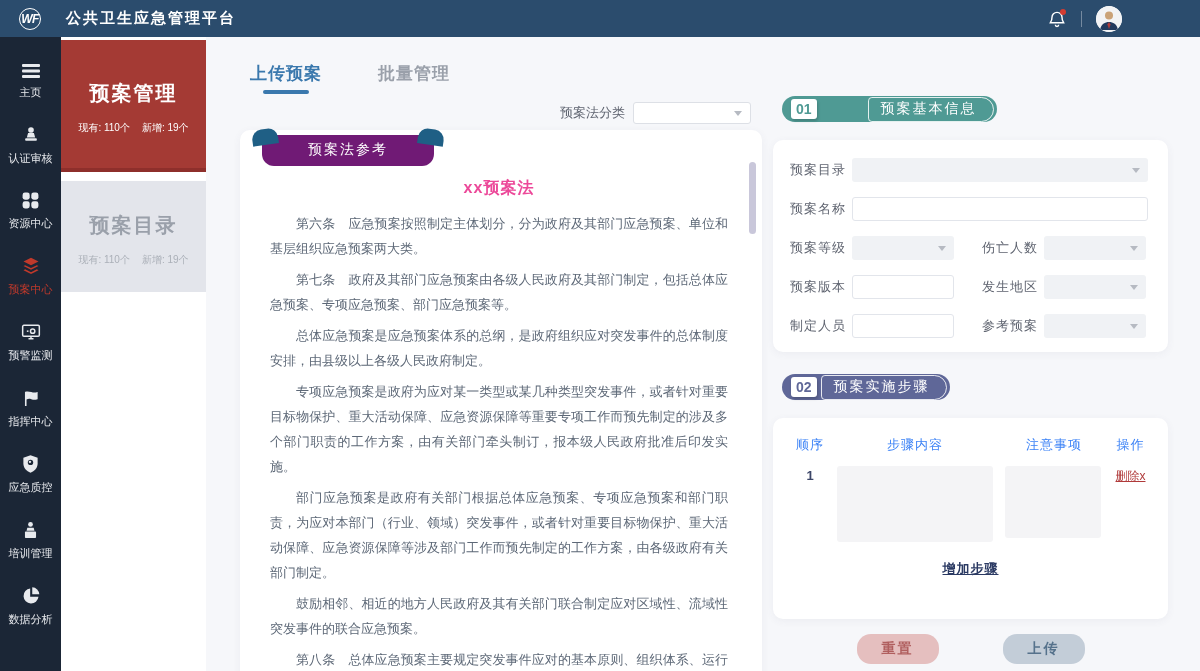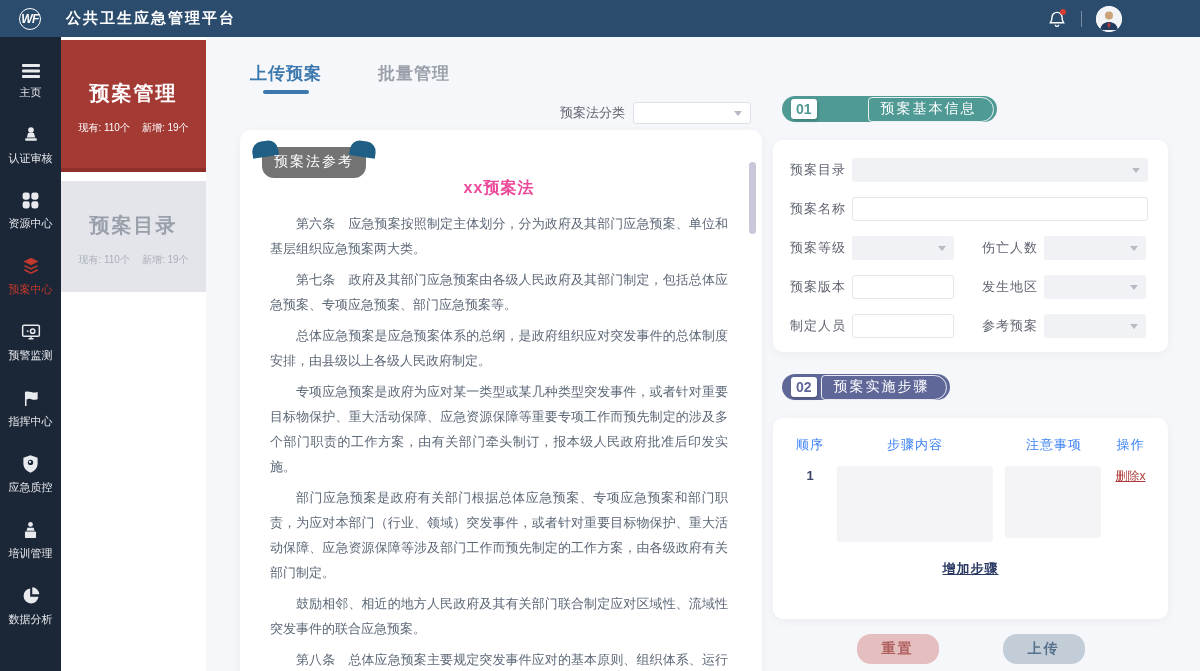--- a/index.html
+++ b/index.html
@@ -37,21 +37,21 @@
   .tab { font-size:17px; font-weight:bold; color:#9aa0aa; cursor:pointer; padding-bottom:9px; position:relative; letter-spacing:1px; }
   .tab.active { color:#3a78ad; }
   .tab.active::after { content:""; position:absolute; left:50%; transform:translateX(-50%); bottom:0; width:46px; height:4px; border-radius:2px; background:#3a78ad; }
 
   .filter-row { position:absolute; left:560px; top:102px; display:flex; align-items:center; gap:8px; z-index:5; }
   .filter-label { font-size:13px; color:#5f6470; }
   .mini-select { width:118px; height:22px; background:#fff; border:1px solid #dde0e6; border-radius:3px; position:relative; cursor:pointer; }
   .caret { position:absolute; right:8px; top:50%; margin-top:-2px; width:0; height:0; border-left:4px solid transparent; border-right:4px solid transparent; border-top:5px solid #b6bac2; }
 
   .doc-card { position:absolute; left:240px; top:130px; width:522px; height:560px; background:#fff; border-radius:10px; box-shadow:0 2px 8px rgba(60,70,100,.06); z-index:4; }
-  .ribbon { position:absolute; top:5px; left:22px; background:#737373; color:#fff; font-size:14px; letter-spacing:2px; padding:6px 12px 7px; border-radius:5px 5px 12px 12px; z-index:6;margin-top:12px; }
+  .ribbon { position:absolute; top:5px; left:22px; background:#701a75; color:#fff; font-size:14px; letter-spacing:2px; padding:6px 46px 7px; border-radius:5px 5px 12px 12px; z-index:6; }
   .ribbon::before, .ribbon::after { content:""; position:absolute; top:-6px; width:26px; height:16px; background:#1f5f85; border-radius:10px 10px 0 0; z-index:-1; }
   .ribbon::before { left:-10px; transform:rotate(-8deg); }
   .ribbon::after { right:-10px; transform:rotate(8deg); }
   .doc-scroll { position:absolute; right:6px; top:32px; width:7px; height:72px; border-radius:4px; background:#c9c7da; cursor:pointer; }
   .doc-body { padding:48px 34px 20px 30px; }
   .doc-title { text-align:center; font-size:16px; font-weight:bold; color:#ec4899; margin-bottom:12px; letter-spacing:1px; }
   .doc-body p { font-size:13px; color:#5d6877; line-height:25px; text-indent:2em; text-align:justify; margin-top:6px; }
 
   
   .sec-header { position:absolute; display:inline-flex; align-items:center; height:26px; border-radius:14px; padding-right:3px; z-index:5; }

